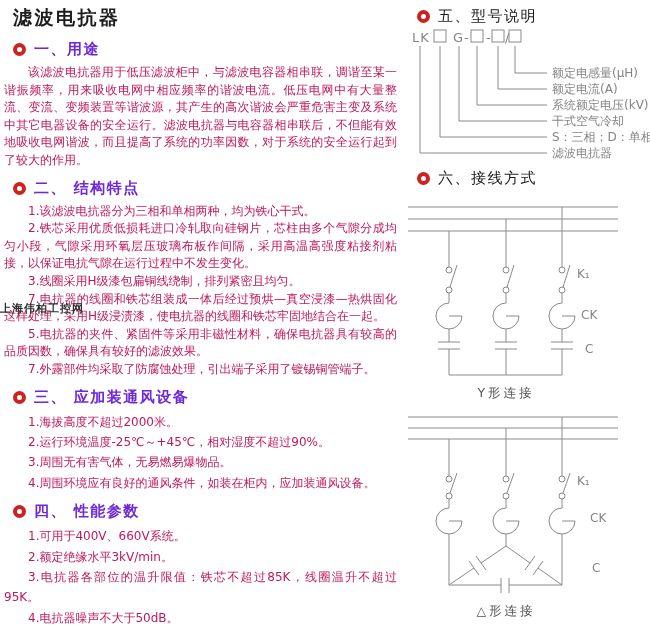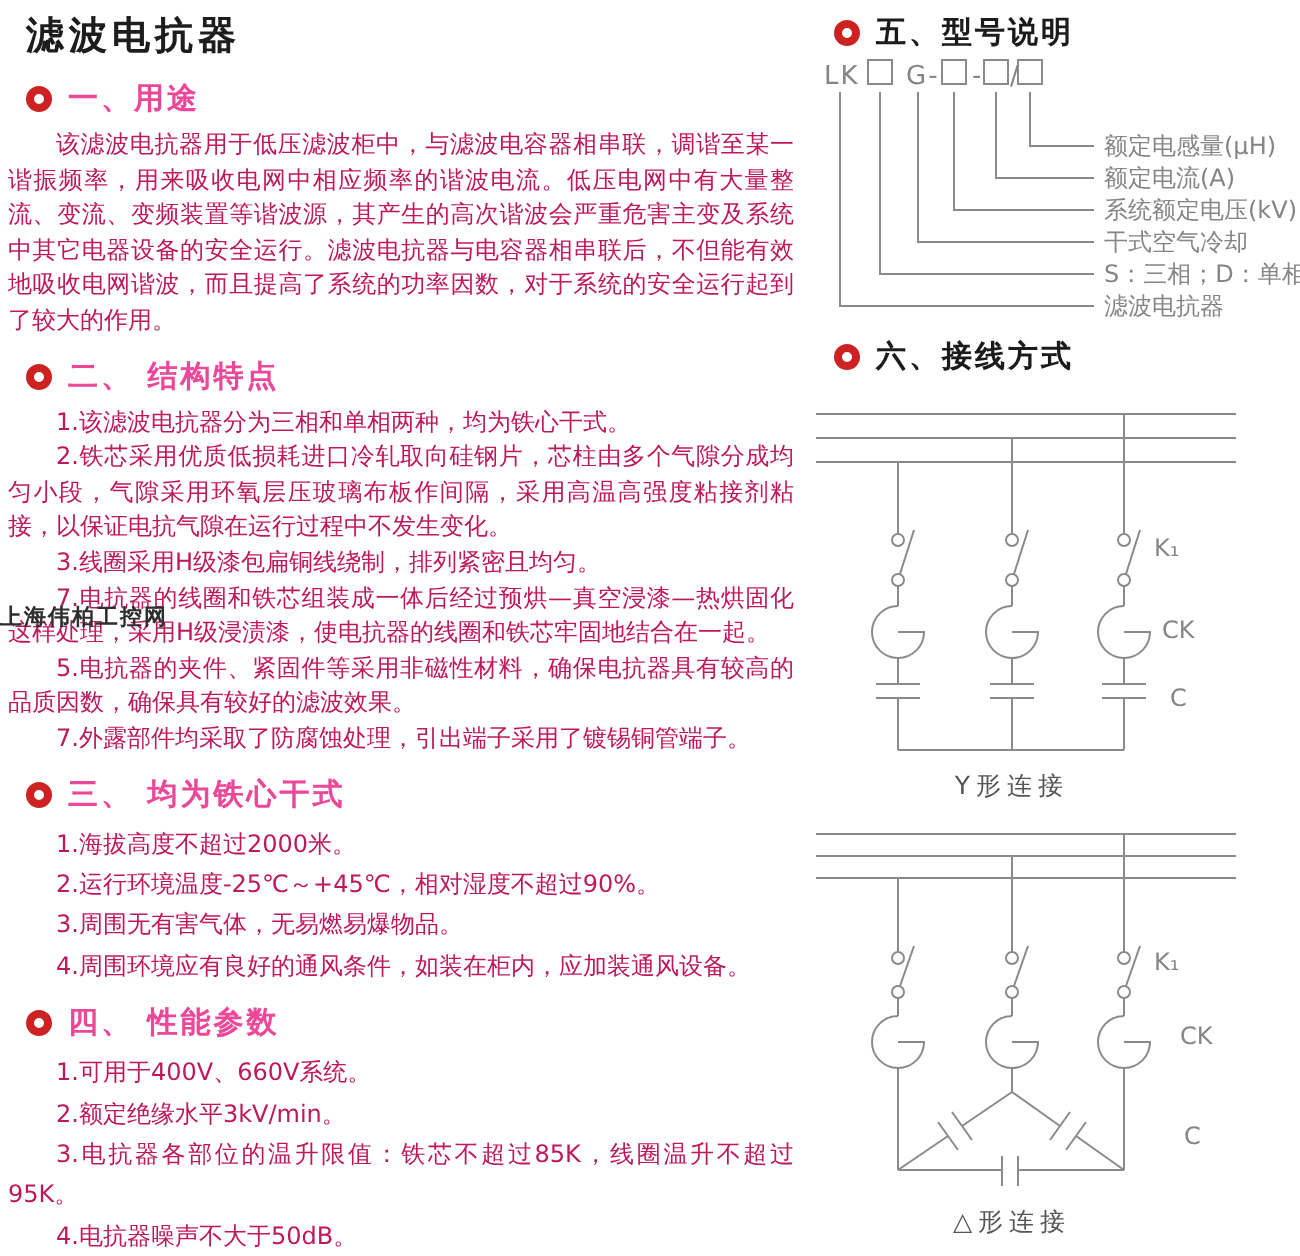--- a/index.html
+++ b/index.html
@@ -1,29 +1,29 @@
 <!DOCTYPE html>
 <html><head>
 <meta charset="utf-8">
 <style>
   html,body{margin:0;padding:0;background:#fff;}
   .page{position:relative;width:650px;height:628px;background:#ffffff;overflow:hidden;
         font-family:"DejaVu Sans","Liberation Sans",sans-serif;}
   .left-col{position:absolute;left:4px;top:5px;width:393px;}
   h1.title{font-size:19px;font-weight:bold;color:#1d1d1d;margin:0 0 2px 9px;letter-spacing:2.5px;}
   .sec-h{display:flex;align-items:center;gap:8px;margin:9px 0 5px 9px;}
-  .sec-h .label{font-size:15px;font-weight:bold;color:#ec4899;letter-spacing:1.5px;}
+  .sec-h .label{font-size:15px;font-weight:bold;color:#6d28d9;letter-spacing:1.5px;}
   .ring{width:5px;height:5px;border:4px solid #cc2222;border-radius:50%;flex:none;}
   .para,.item{margin:0;font-size:12px;line-height:17.6px;color:#be185d;text-align:justify;}
   .indent,.item{text-indent:2em;}
   .loose{line-height:20.4px;}
   .watermark{position:absolute;left:0;top:301px;z-index:6;font-size:11px;font-weight:bold;
              color:#2e2e2e;letter-spacing:1px;white-space:nowrap;}
   .r-head{position:absolute;display:flex;align-items:center;gap:8px;}
-  .r-head .label{font-size:15px;font-weight:bold;color:#1b1b1b;letter-spacing:1.5px;}
+  .r-head .label{font-size:15px;font-weight:normal;color:#1b1b1b;letter-spacing:1.5px;}
   .svg-abs{position:absolute;}
   svg line,svg path,svg polyline,svg rect{stroke:#8a8a8a;stroke-width:1;fill:none;}
   svg circle{stroke:#8a8a8a;stroke-width:1;fill:#ffffff;}
   svg text{fill:#858585;font-size:12px;font-family:"DejaVu Sans","Liberation Sans",sans-serif;stroke:none;}
   svg text.code{font-size:13px;letter-spacing:1px;}
   svg text.conn{fill:#555555;font-size:12.5px;letter-spacing:3px;text-anchor:middle;}
 </style>
 </head>
 <body>
 
@@ -46,21 +46,21 @@
     </div>
     <p class="item">1.该滤波电抗器分为三相和单相两种，均为铁心干式。</p>
     <p class="item">2.铁芯采用优质低损耗进口冷轧取向硅钢片，芯柱由多个气隙分成均匀小段，气隙采用环氧层压玻璃布板作间隔，采用高温高强度粘接剂粘接，以保证电抗气隙在运行过程中不发生变化。</p>
     <p class="item">3.线圈采用H级漆包扁铜线绕制，排列紧密且均匀。</p>
     <p class="item">7.电抗器的线圈和铁芯组装成一体后经过预烘—真空浸漆—热烘固化这样处理，采用H级浸渍漆，使电抗器的线圈和铁芯牢固地结合在一起。</p>
     <p class="item">5.电抗器的夹件、紧固件等采用非磁性材料，确保电抗器具有较高的品质因数，确保具有较好的滤波效果。</p>
     <p class="item">7.外露部件均采取了防腐蚀处理，引出端子采用了镀锡铜管端子。</p>
 
     <div class="sec-h">
       <span class="ring"></span>
-      <span class="label">三、 均为铁心干式</span>
+      <span class="label">三、 应加装通风设备</span>
     </div>
     <p class="item loose">1.海拔高度不超过2000米。</p>
     <p class="item loose">2.运行环境温度-25℃～+45℃，相对湿度不超过90%。</p>
     <p class="item loose">3.周围无有害气体，无易燃易爆物品。</p>
     <p class="item loose">4.周围环境应有良好的通风条件，如装在柜内，应加装通风设备。</p>
 
     <div class="sec-h">
       <span class="ring"></span>
       <span class="label">四、 性能参数</span>
     </div>

